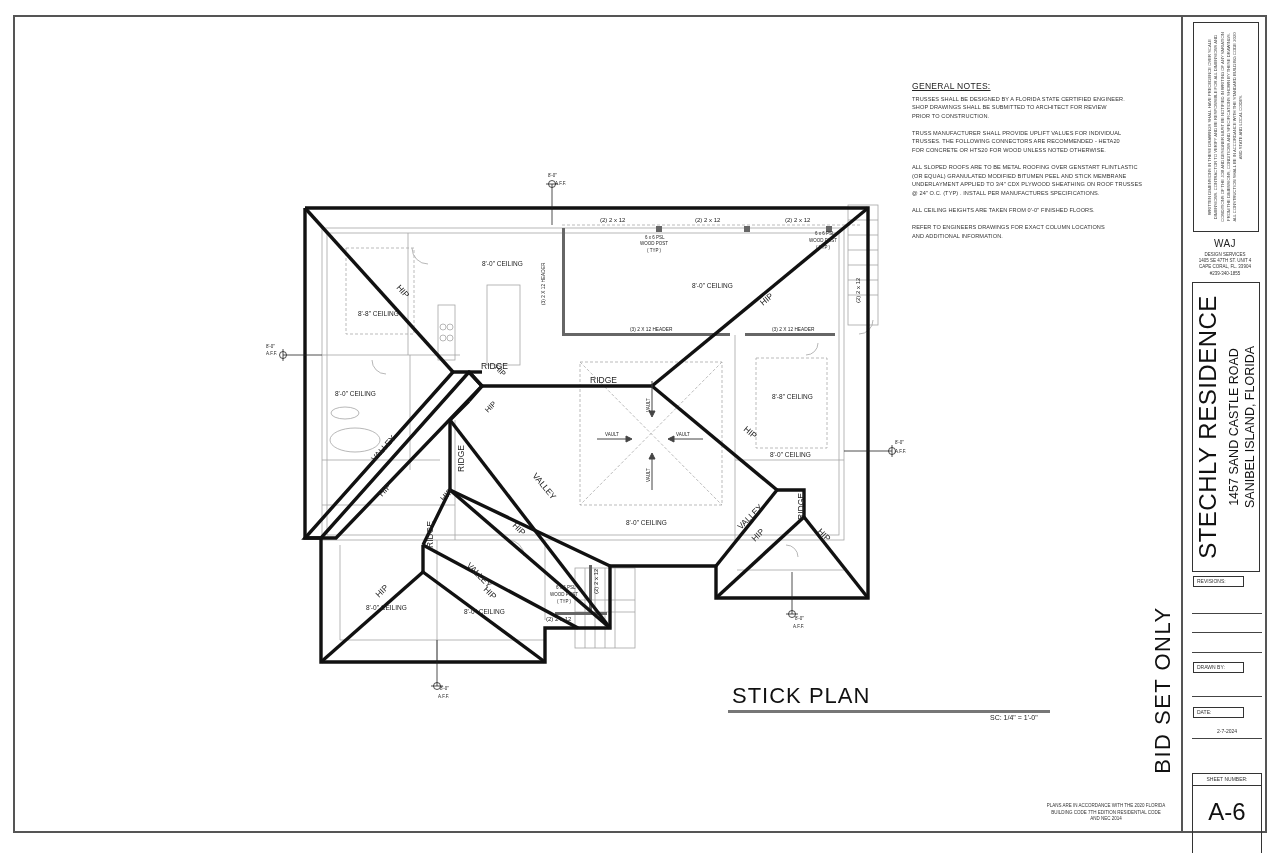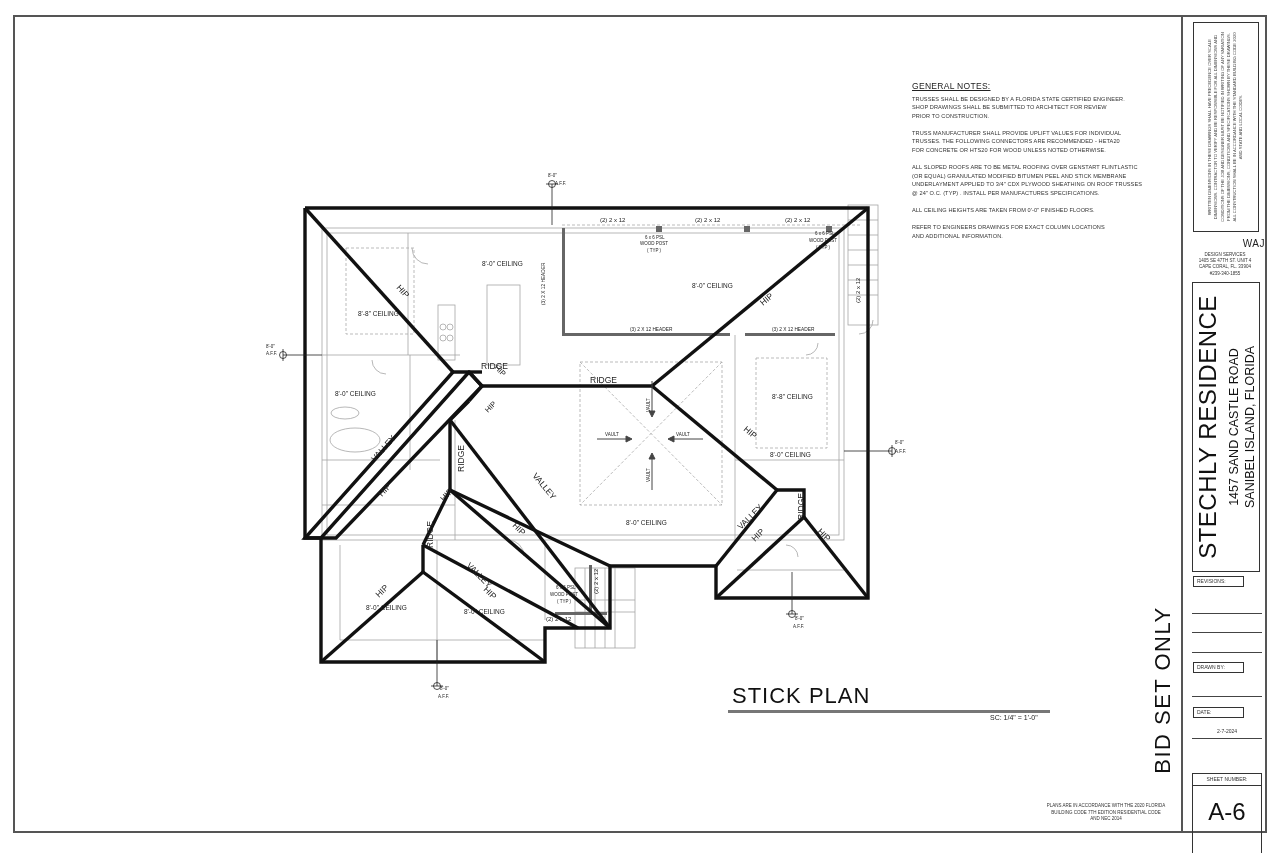--- a/index.html
+++ b/index.html
@@ -10,21 +10,21 @@
   .notes h3{margin:0 0 4px 0;font-size:8.5px;font-weight:normal;text-decoration:underline;color:#222;letter-spacing:0.3px;}
   .notes p{margin:0 0 8.5px 0;white-space:pre-line;}
   .plan-svg{position:absolute;left:0;top:0;}
   .roof-title{position:absolute;left:732px;top:683px;font-size:22px;letter-spacing:1px;color:#111;}
   .roof-underline{position:absolute;left:728px;top:710px;width:322px;height:3px;background:#777;}
   .scale{position:absolute;left:990px;top:714px;font-size:7px;color:#222;}
   .bidset{position:absolute;left:1163px;top:690px;transform:translate(-50%,-50%) rotate(-90deg);font-size:22px;letter-spacing:1.5px;color:#111;white-space:nowrap;}
   .code-note{position:absolute;left:1036px;top:803px;width:140px;font-size:4.5px;line-height:6.5px;text-align:center;text-transform:uppercase;color:#333;white-space:pre-line;}
   .disclaimer-box{position:absolute;left:1193px;top:22px;width:66px;height:210px;border:1.5px solid #333;box-sizing:border-box;}
   .disclaimer{position:absolute;left:50%;top:50%;width:190px;transform:translate(-50%,-50%) rotate(-90deg);font-size:4.2px;line-height:6.3px;text-align:center;text-transform:uppercase;color:#444;}
-  .firm-name{position:absolute;left:1185px;top:238px;width:80px;text-align:right;font-size:10px;color:#222;letter-spacing:0.5px;}
+  .firm-name{position:absolute;left:1185px;top:238px;width:80px;text-align:center;font-size:10px;color:#222;letter-spacing:0.5px;}
   .firm-info{position:absolute;left:1185px;top:252px;width:80px;text-align:center;font-size:4.5px;line-height:6.2px;text-transform:uppercase;color:#333;}
   .project-box{position:absolute;left:1192px;top:282px;width:68px;height:290px;border:1.5px solid #333;box-sizing:border-box;}
   .project-title{position:absolute;left:1208px;top:427px;transform:translate(-50%,-50%) rotate(-90deg);font-size:24px;letter-spacing:0.5px;white-space:nowrap;color:#111;}
   .project-addr{position:absolute;left:1234px;top:427px;transform:translate(-50%,-50%) rotate(-90deg);font-size:12.5px;white-space:nowrap;color:#111;}
   .project-city{position:absolute;left:1250px;top:427px;transform:translate(-50%,-50%) rotate(-90deg);font-size:12.5px;white-space:nowrap;color:#111;}
   .tb-label{position:absolute;left:1193px;width:51px;height:11px;border:1.3px solid #333;box-sizing:border-box;font-size:5px;line-height:9px;padding-left:3px;text-transform:uppercase;color:#333;}
   .tb-line{position:absolute;left:1192px;width:70px;height:0;border-top:1.3px solid #444;}
   .tb-date{position:absolute;left:1192px;top:728px;width:70px;text-align:center;font-size:5px;color:#333;}
   .sheet-box{position:absolute;left:1192px;top:773px;width:70px;height:89px;border:1.3px solid #333;box-sizing:border-box;}
   .sheet-label{position:absolute;left:0;top:0;width:100%;height:11px;border-bottom:1.3px solid #333;font-size:5px;line-height:10px;text-align:center;text-transform:uppercase;color:#333;}

